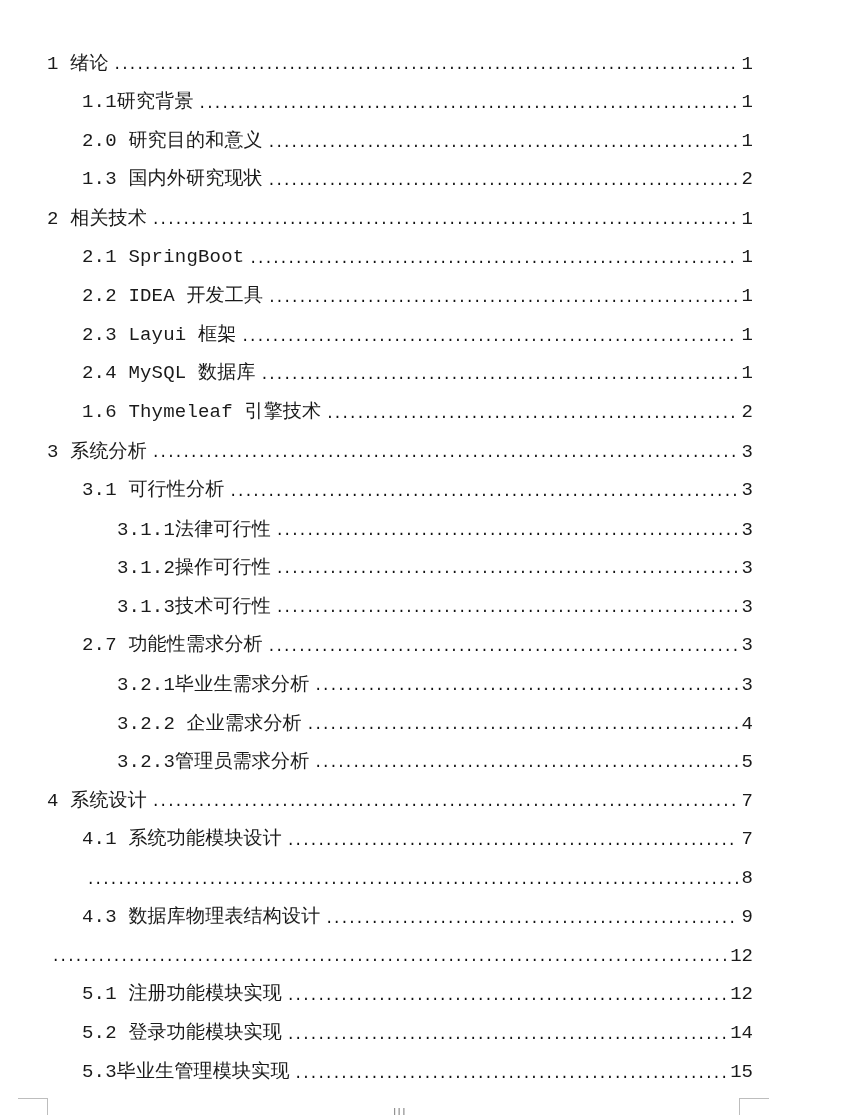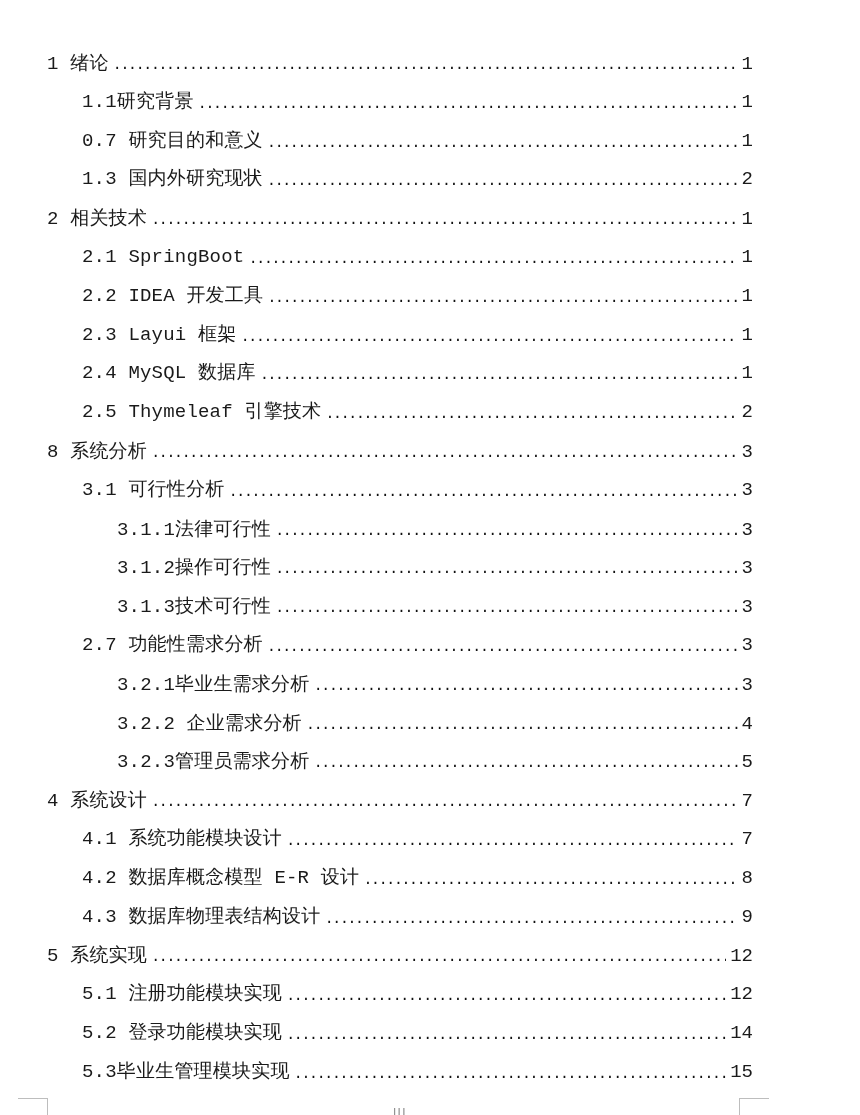--- a/index.html
+++ b/index.html
@@ -92,21 +92,21 @@
         <span class="toc-label">1 绪论</span>
         <span class="toc-dots">............................................................................................................................................................................................................................................................................................................</span>
         <span class="toc-page">1</span>
       </div>
       <div class="toc-row level-2">
         <span class="toc-label">1.1研究背景</span>
         <span class="toc-dots">............................................................................................................................................................................................................................................................................................................</span>
         <span class="toc-page">1</span>
       </div>
       <div class="toc-row level-2">
-        <span class="toc-label">0.7 研究目的和意义</span>
+        <span class="toc-label">2.0 研究目的和意义</span>
         <span class="toc-dots">............................................................................................................................................................................................................................................................................................................</span>
         <span class="toc-page">1</span>
       </div>
       <div class="toc-row level-2">
         <span class="toc-label">1.3 国内外研究现状</span>
         <span class="toc-dots">............................................................................................................................................................................................................................................................................................................</span>
         <span class="toc-page">2</span>
       </div>
       <div class="toc-row level-1">
         <span class="toc-label">2 相关技术</span>
@@ -127,26 +127,26 @@
         <span class="toc-label">2.3 Layui 框架</span>
         <span class="toc-dots">............................................................................................................................................................................................................................................................................................................</span>
         <span class="toc-page">1</span>
       </div>
       <div class="toc-row level-2">
         <span class="toc-label">2.4 MySQL 数据库</span>
         <span class="toc-dots">............................................................................................................................................................................................................................................................................................................</span>
         <span class="toc-page">1</span>
       </div>
       <div class="toc-row level-2">
-        <span class="toc-label">2.5 Thymeleaf 引擎技术</span>
+        <span class="toc-label">1.6 Thymeleaf 引擎技术</span>
         <span class="toc-dots">............................................................................................................................................................................................................................................................................................................</span>
         <span class="toc-page">2</span>
       </div>
       <div class="toc-row level-1">
-        <span class="toc-label">8 系统分析</span>
+        <span class="toc-label">3 系统分析</span>
         <span class="toc-dots">............................................................................................................................................................................................................................................................................................................</span>
         <span class="toc-page">3</span>
       </div>
       <div class="toc-row level-2">
         <span class="toc-label">3.1 可行性分析</span>
         <span class="toc-dots">............................................................................................................................................................................................................................................................................................................</span>
         <span class="toc-page">3</span>
       </div>
       <div class="toc-row level-3">
         <span class="toc-label">3.1.1法律可行性</span>
@@ -187,31 +187,29 @@
         <span class="toc-label">4 系统设计</span>
         <span class="toc-dots">............................................................................................................................................................................................................................................................................................................</span>
         <span class="toc-page">7</span>
       </div>
       <div class="toc-row level-2">
         <span class="toc-label">4.1 系统功能模块设计</span>
         <span class="toc-dots">............................................................................................................................................................................................................................................................................................................</span>
         <span class="toc-page">7</span>
       </div>
       <div class="toc-row level-2">
-        <span class="toc-label">4.2 数据库概念模型 E-R 设计</span>
         <span class="toc-dots">............................................................................................................................................................................................................................................................................................................</span>
         <span class="toc-page">8</span>
       </div>
       <div class="toc-row level-2">
         <span class="toc-label">4.3 数据库物理表结构设计</span>
         <span class="toc-dots">............................................................................................................................................................................................................................................................................................................</span>
         <span class="toc-page">9</span>
       </div>
       <div class="toc-row level-1">
-        <span class="toc-label">5 系统实现</span>
         <span class="toc-dots">............................................................................................................................................................................................................................................................................................................</span>
         <span class="toc-page">12</span>
       </div>
       <div class="toc-row level-2">
         <span class="toc-label">5.1 注册功能模块实现</span>
         <span class="toc-dots">............................................................................................................................................................................................................................................................................................................</span>
         <span class="toc-page">12</span>
       </div>
       <div class="toc-row level-2">
         <span class="toc-label">5.2 登录功能模块实现</span>

